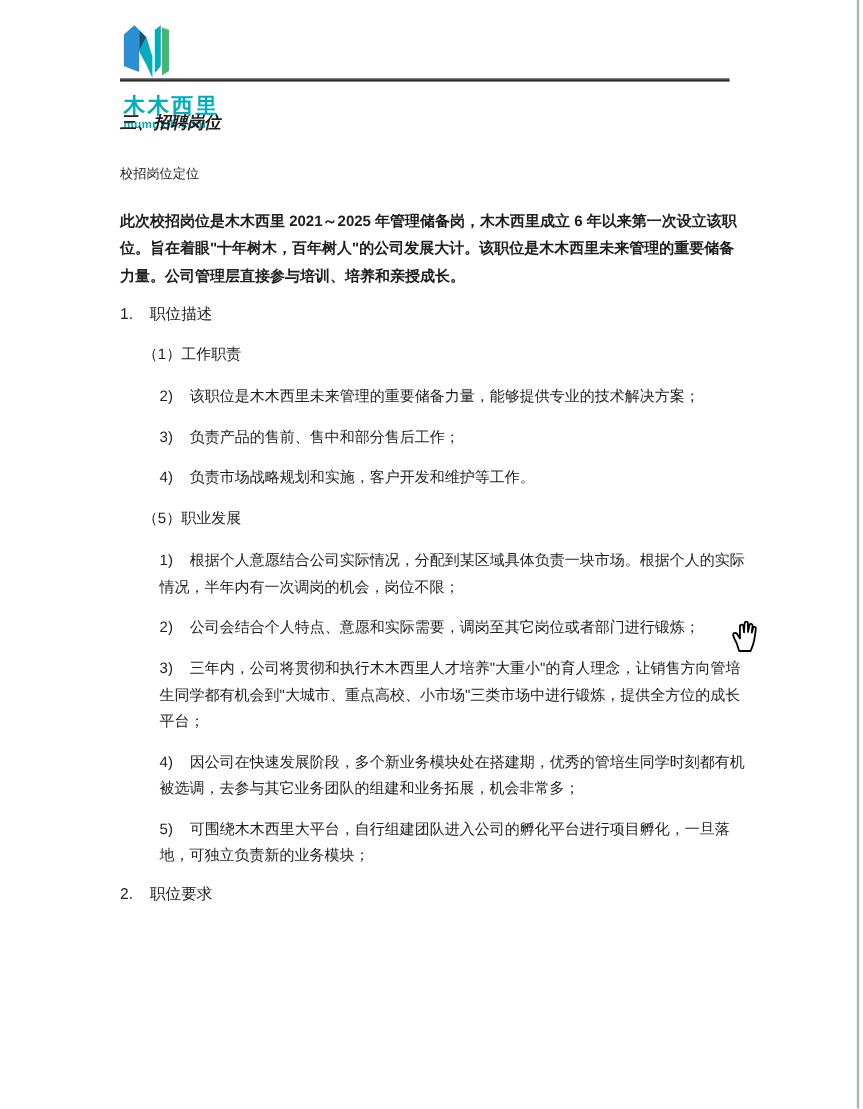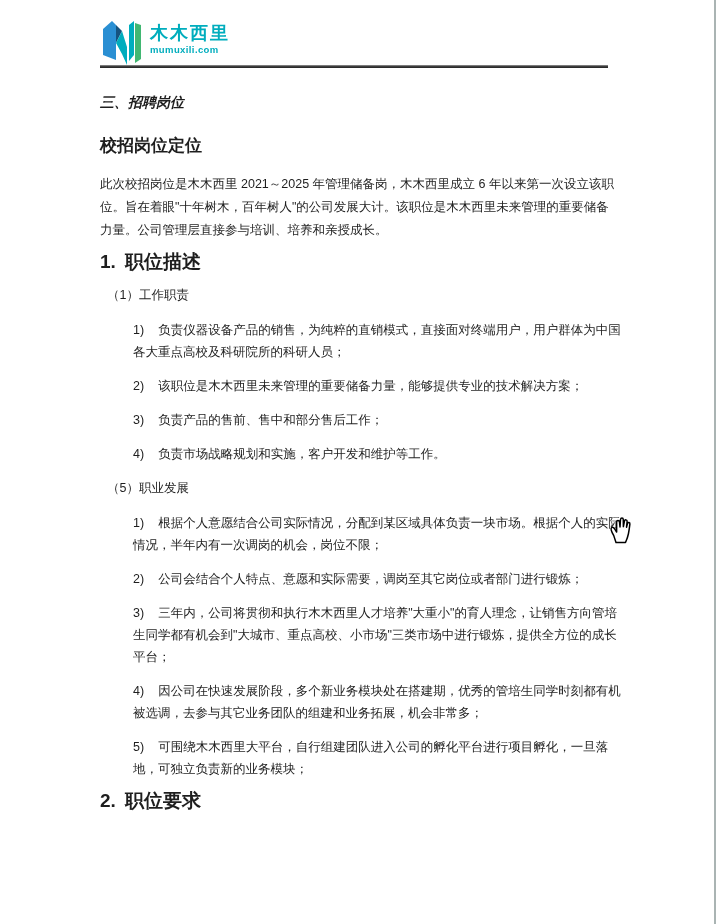--- a/index.html
+++ b/index.html
@@ -10,21 +10,21 @@
     overflow:hidden;
     font-family:"Liberation Sans","DejaVu Sans",sans-serif;
     color:#1e1e1e;
   }
   .page-edge{
     position:absolute;top:0;right:3px;width:2px;height:100%;
     background:#aab4b3;
   }
   .logo{
     position:absolute;left:103px;top:19px;
-    display:flex;align-items:flex-start;gap:9px;
+    display:flex;align-items:flex-start;gap:9px;flex-direction:column;
   }
   .logo-mark{display:block;}
   .logo-text{padding-top:4px;}
   .logo-name{
     font-size:18px;font-weight:bold;color:#00adbd;
     letter-spacing:2px;line-height:20px;
   }
   .logo-domain{
     font-size:9.5px;font-weight:bold;color:#00adbd;
     letter-spacing:0.4px;margin-top:1px;
@@ -33,34 +33,34 @@
     position:absolute;left:100px;top:65px;width:508px;height:3px;
     background:linear-gradient(180deg,#9a9a9a 0%,#2b2b2b 60%);
   }
   .content{
     position:absolute;left:100px;top:80px;width:521px;
   }
   h1.sec{
     font-size:14px;font-weight:bold;margin:13px 0 26px 0;line-height:18px;font-style:italic;
   }
   h2.sub{
-    font-size:17px;font-weight:bold;margin:0 0 19px 0;line-height:17px;
+    font-size:11px;font-weight:normal;margin:0 0 19px 0;line-height:17px;
   }
   p{font-size:12.5px;line-height:22px;}
   p.intro{
-    font-weight:normal;line-height:23px;margin:0 0 11px 0;
+    font-weight:bold;line-height:23px;margin:0 0 11px 0;
   }
   p.pos-title{
     font-weight:bold;margin:0 0 14px 0;
   }
   .num-heading{
-    font-size:19px;font-weight:bold;margin:0 0 14px 0;line-height:17px;
+    font-size:13px;font-weight:normal;margin:0 0 14px 0;line-height:17px;
   }
   .num-heading .hnum{display:inline-block;width:25px;}
-  p.group-head{margin:0 0 13px 7px;}
+  p.group-head{margin:0 0 13px 19px;}
   p.item{margin:0 0 12px 33px;}
   p.item .inum{margin-right:14px;}
   .cursor{position:absolute;left:606px;top:515px;width:30px;height:30px;}
 </style>
 </head>
 <body>
 
 <div class="page">
 
   <div class="page-edge"></div>
@@ -89,21 +89,20 @@
 
     <p class="intro">此次校招岗位是木木西里 2021～2025 年管理储备岗，木木西里成立 6 年以来第一次设立该职位。旨在着眼"十年树木，百年树人"的公司发展大计。该职位是木木西里未来管理的重要储备力量。公司管理层直接参与培训、培养和亲授成长。</p>
 
 
     <div class="num-heading">
       <span class="hnum">1.</span><span>职位描述</span>
     </div>
 
     <p class="group-head">（1）工作职责</p>
 
-    <p class="item"><span class="inum">1)</span><span>负责仪器设备产品的销售，为纯粹的直销模式，直接面对终端用户，用户群体为中国各大重点高校及科研院所的科研人员；</span></p>
     <p class="item"><span class="inum">2)</span><span>该职位是木木西里未来管理的重要储备力量，能够提供专业的技术解决方案；</span></p>
     <p class="item"><span class="inum">3)</span><span>负责产品的售前、售中和部分售后工作；</span></p>
     <p class="item"><span class="inum">4)</span><span>负责市场战略规划和实施，客户开发和维护等工作。</span></p>
 
     <p class="group-head">（5）职业发展</p>
 
     <p class="item"><span class="inum">1)</span><span>根据个人意愿结合公司实际情况，分配到某区域具体负责一块市场。根据个人的实际情况，半年内有一次调岗的机会，岗位不限；</span></p>
     <p class="item"><span class="inum">2)</span><span>公司会结合个人特点、意愿和实际需要，调岗至其它岗位或者部门进行锻炼；</span></p>
     <p class="item"><span class="inum">3)</span><span>三年内，公司将贯彻和执行木木西里人才培养"大重小"的育人理念，让销售方向管培生同学都有机会到"大城市、重点高校、小市场"三类市场中进行锻炼，提供全方位的成长平台；</span></p>
     <p class="item"><span class="inum">4)</span><span>因公司在快速发展阶段，多个新业务模块处在搭建期，优秀的管培生同学时刻都有机被选调，去参与其它业务团队的组建和业务拓展，机会非常多；</span></p>

